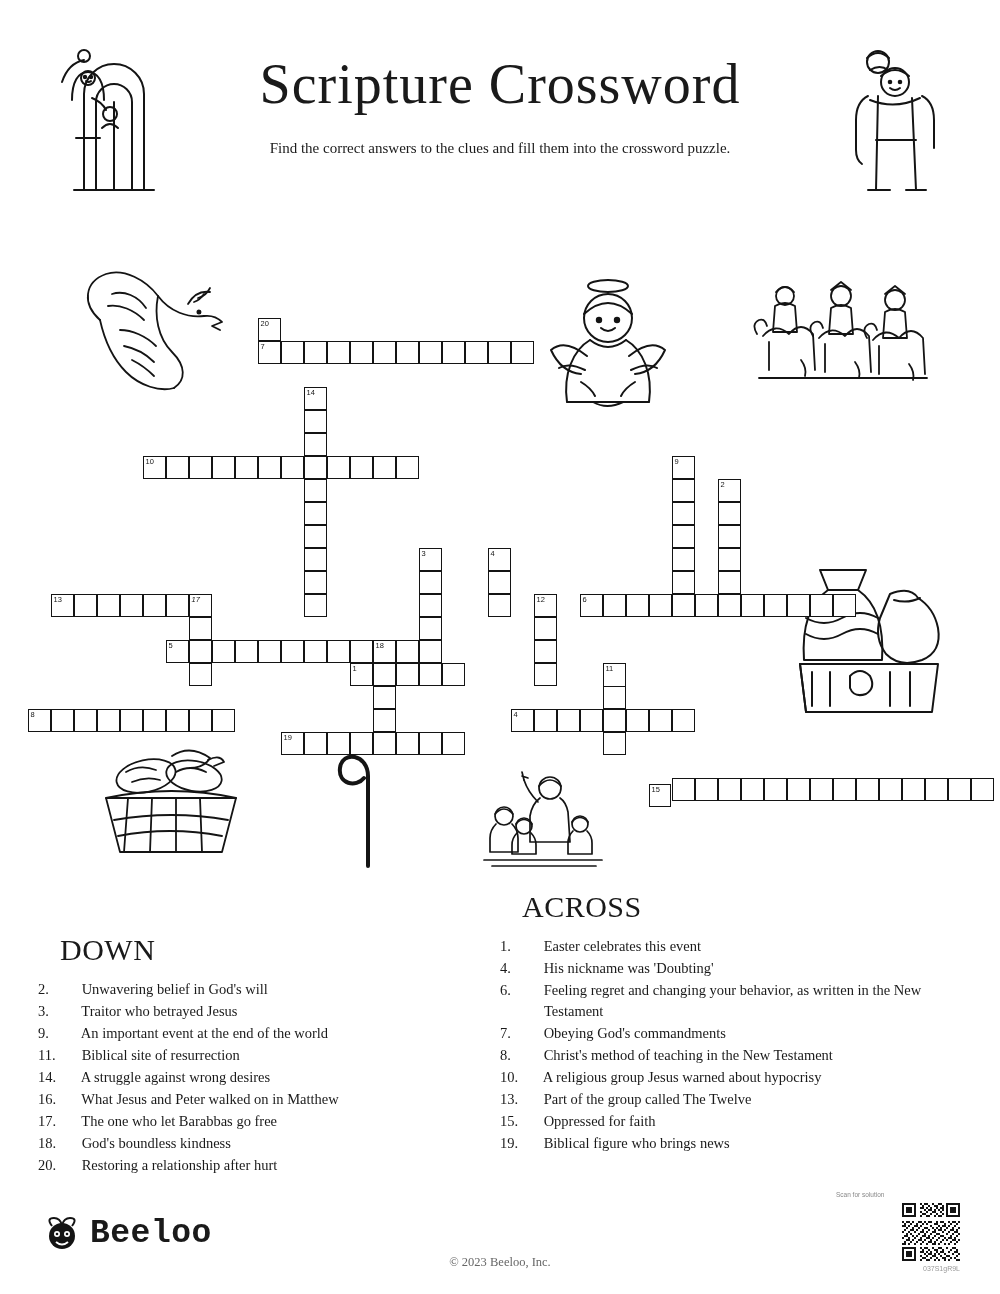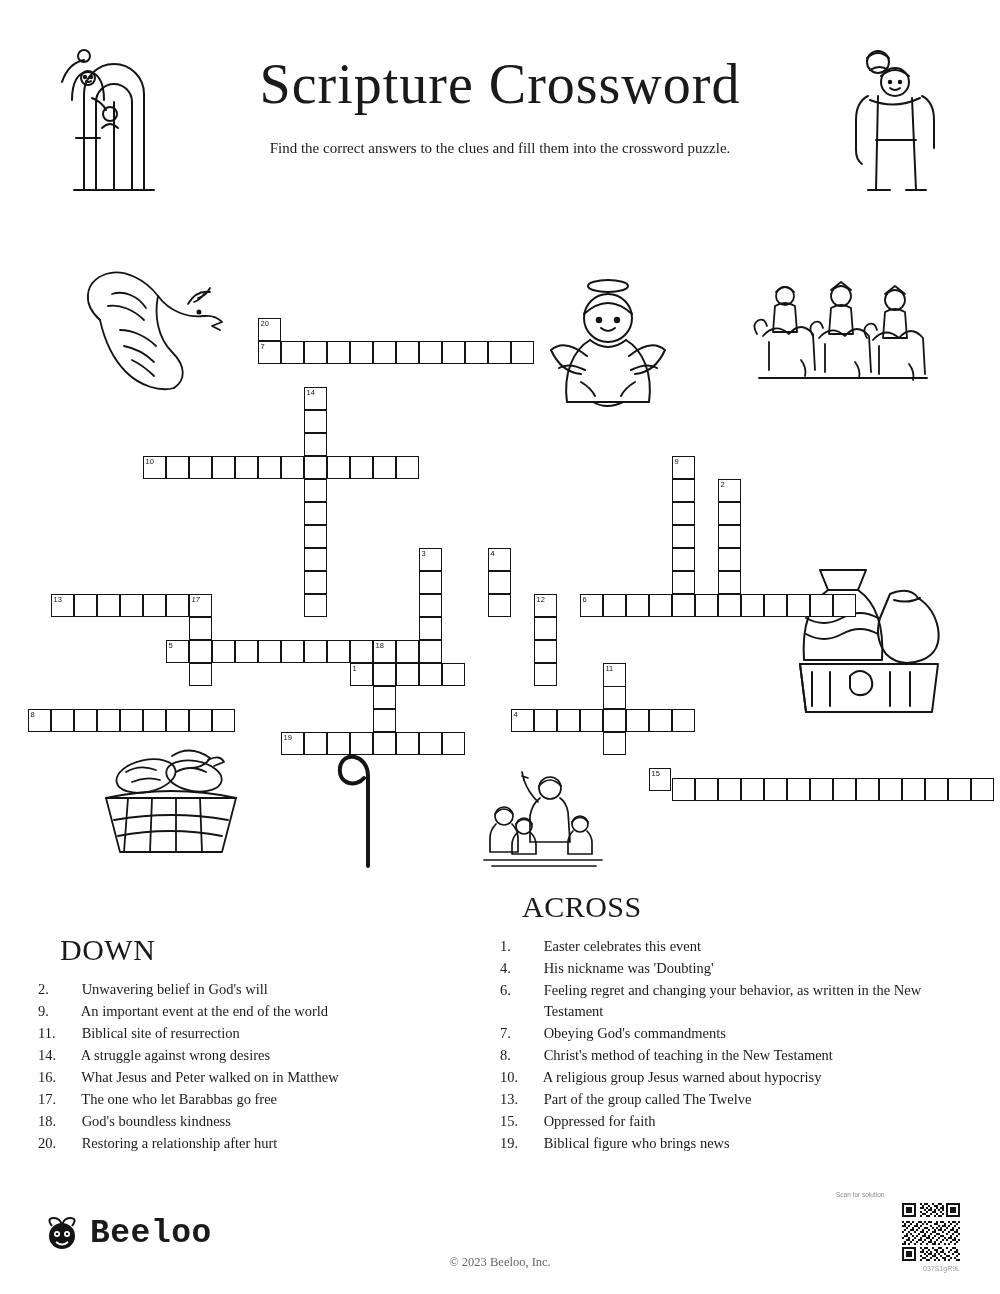--- a/index.html
+++ b/index.html
@@ -401,21 +401,21 @@
       <div class="cell" style="left: 281px; top: 492px; width: 23px; height: 23px;">
         <span class="num">19</span>
       </div>
       <div class="cell" style="left: 304px; top: 492px; width: 23px; height: 23px;"></div>
       <div class="cell" style="left: 327px; top: 492px; width: 23px; height: 23px;"></div>
       <div class="cell" style="left: 350px; top: 492px; width: 23px; height: 23px;"></div>
       <div class="cell" style="left: 373px; top: 492px; width: 23px; height: 23px;"></div>
       <div class="cell" style="left: 396px; top: 492px; width: 23px; height: 23px;"></div>
       <div class="cell" style="left: 419px; top: 492px; width: 23px; height: 23px;"></div>
       <div class="cell" style="left: 442px; top: 492px; width: 23px; height: 23px;"></div>
-      <div class="cell" style="left: 649px; top: 528px; width: 22px; height: 23px;">
+      <div class="cell" style="left: 649px; top: 544px; width: 22px; height: 23px;">
         <span class="num">15</span>
       </div>
       <div class="cell" style="left: 672px; top: 538px; width: 23px; height: 23px;"></div>
       <div class="cell" style="left: 695px; top: 538px; width: 23px; height: 23px;"></div>
       <div class="cell" style="left: 718px; top: 538px; width: 23px; height: 23px;"></div>
       <div class="cell" style="left: 741px; top: 538px; width: 23px; height: 23px;"></div>
       <div class="cell" style="left: 764px; top: 538px; width: 23px; height: 23px;"></div>
       <div class="cell" style="left: 787px; top: 538px; width: 23px; height: 23px;"></div>
       <div class="cell" style="left: 810px; top: 538px; width: 23px; height: 23px;"></div>
       <div class="cell" style="left: 833px; top: 538px; width: 23px; height: 23px;"></div>
@@ -426,20 +426,21 @@
       <div class="cell" style="left: 948px; top: 538px; width: 23px; height: 23px;"></div>
       <div class="cell" style="left: 971px; top: 538px; width: 23px; height: 23px;"></div>
     </div>
 </div>
 
 <div id="clues">
   <div class="clue-col" id="col-down">
     <h2 class="clue-head">DOWN</h2>
     <ul class="clue-list" id="down-list">
         <li><span class="cn">2.</span><span> Unwavering belief in God's will</span></li>
+        <li><span class="cn">3.</span><span> Traitor who betrayed Jesus</span></li>
         <li><span class="cn">9.</span><span> An important event at the end of the world</span></li>
         <li><span class="cn">11.</span><span> Biblical site of resurrection</span></li>
         <li><span class="cn">14.</span><span> A struggle against wrong desires</span></li>
         <li><span class="cn">16.</span><span> What Jesus and Peter walked on in Matthew</span></li>
         <li><span class="cn">17.</span><span> The one who let Barabbas go free</span></li>
         <li><span class="cn">18.</span><span> God's boundless kindness</span></li>
         <li><span class="cn">20.</span><span> Restoring a relationship after hurt</span></li>
       </ul>
   </div>
   <div class="clue-col" id="col-across">

